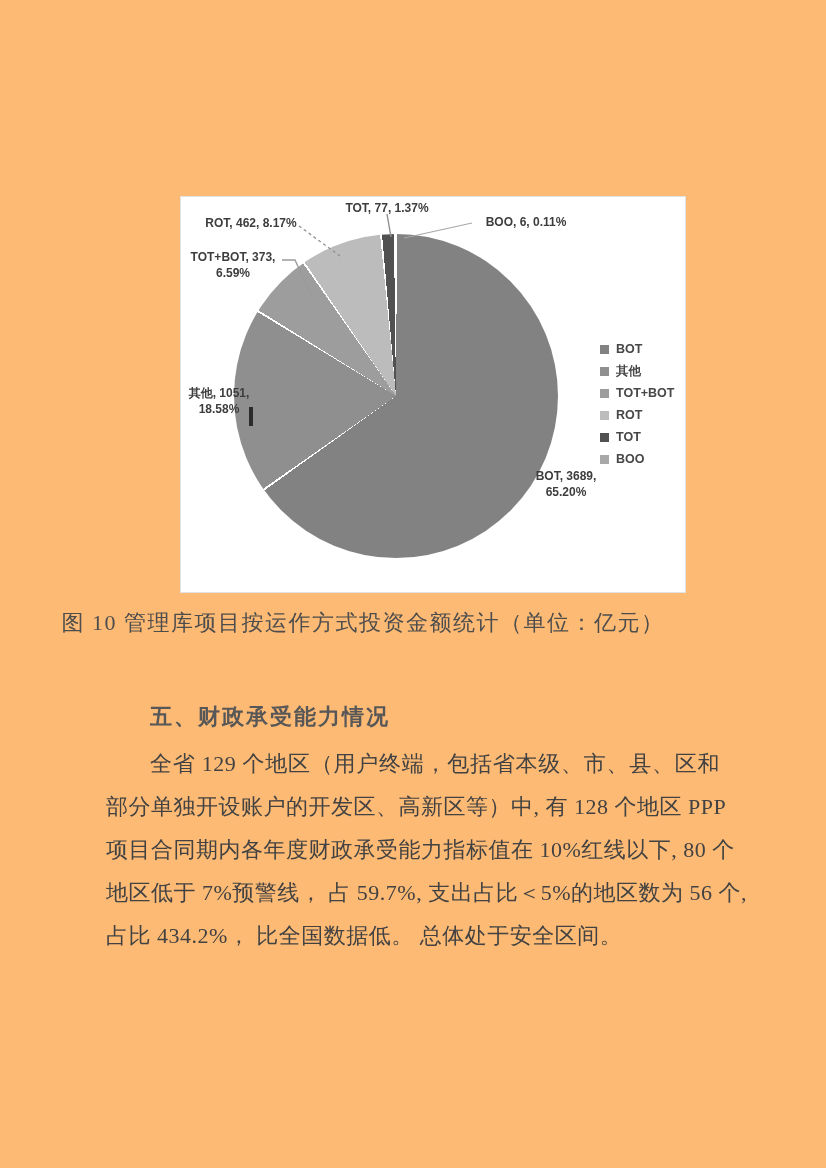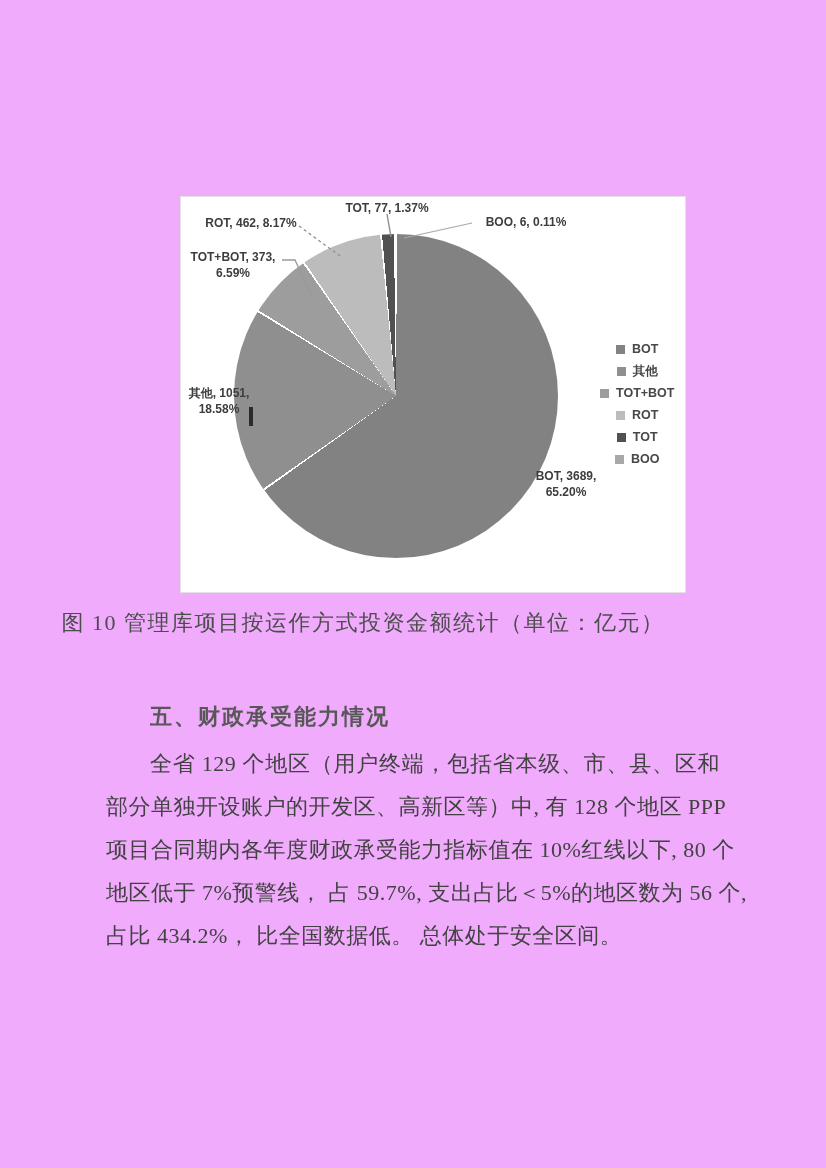--- a/index.html
+++ b/index.html
@@ -1,39 +1,39 @@
 <!DOCTYPE html>
 <html><head>
 <meta charset="utf-8">
 <style>
   html,body{margin:0;padding:0;background:#ffffff;}
   .page{
     position:relative; width:826px; height:1168px; margin:0 auto;
-    background:#f0abfc; overflow:hidden;
+    background:#fdba74; overflow:hidden;
     font-family:"Liberation Serif", serif; color:#3f3f3f;
   }
   
   .chart-panel{
     position:absolute; left:180px; top:196px; width:506px; height:397px;
     border:1px solid #e2e2e2; background:#ffffff; box-sizing:border-box;
   }
   .pie{
     position:absolute; left:53px; top:37px; width:324px; height:324px;
     border-radius:50%;
   }
   .leader-svg{position:absolute; left:0; top:0; width:506px; height:397px; pointer-events:none;}
   .pie-label{
     position:absolute; font-family:"Liberation Sans", sans-serif;
     font-size:12px; font-weight:700; line-height:16px; color:#3d3d3d;
     text-align:center; white-space:normal;
   }
   .pie-label.left-align{text-align:center;}
   
   .legend{position:absolute; left:419px; top:141px;}
-  .legend-item{display:flex; align-items:center; height:22px;justify-content:center;}
+  .legend-item{display:flex; align-items:center; height:22px;}
   .legend-swatch{
     width:9px; height:9px; margin-right:7px; flex:0 0 auto; background:#888;
   }
   .legend-label{
     font-family:"Liberation Sans", sans-serif; font-size:12.5px; color:#474747;
     font-weight:600; white-space:nowrap;
   }
   
   .figure-caption{
     position:absolute; left:0; top:608px; width:726px; text-align:center;

